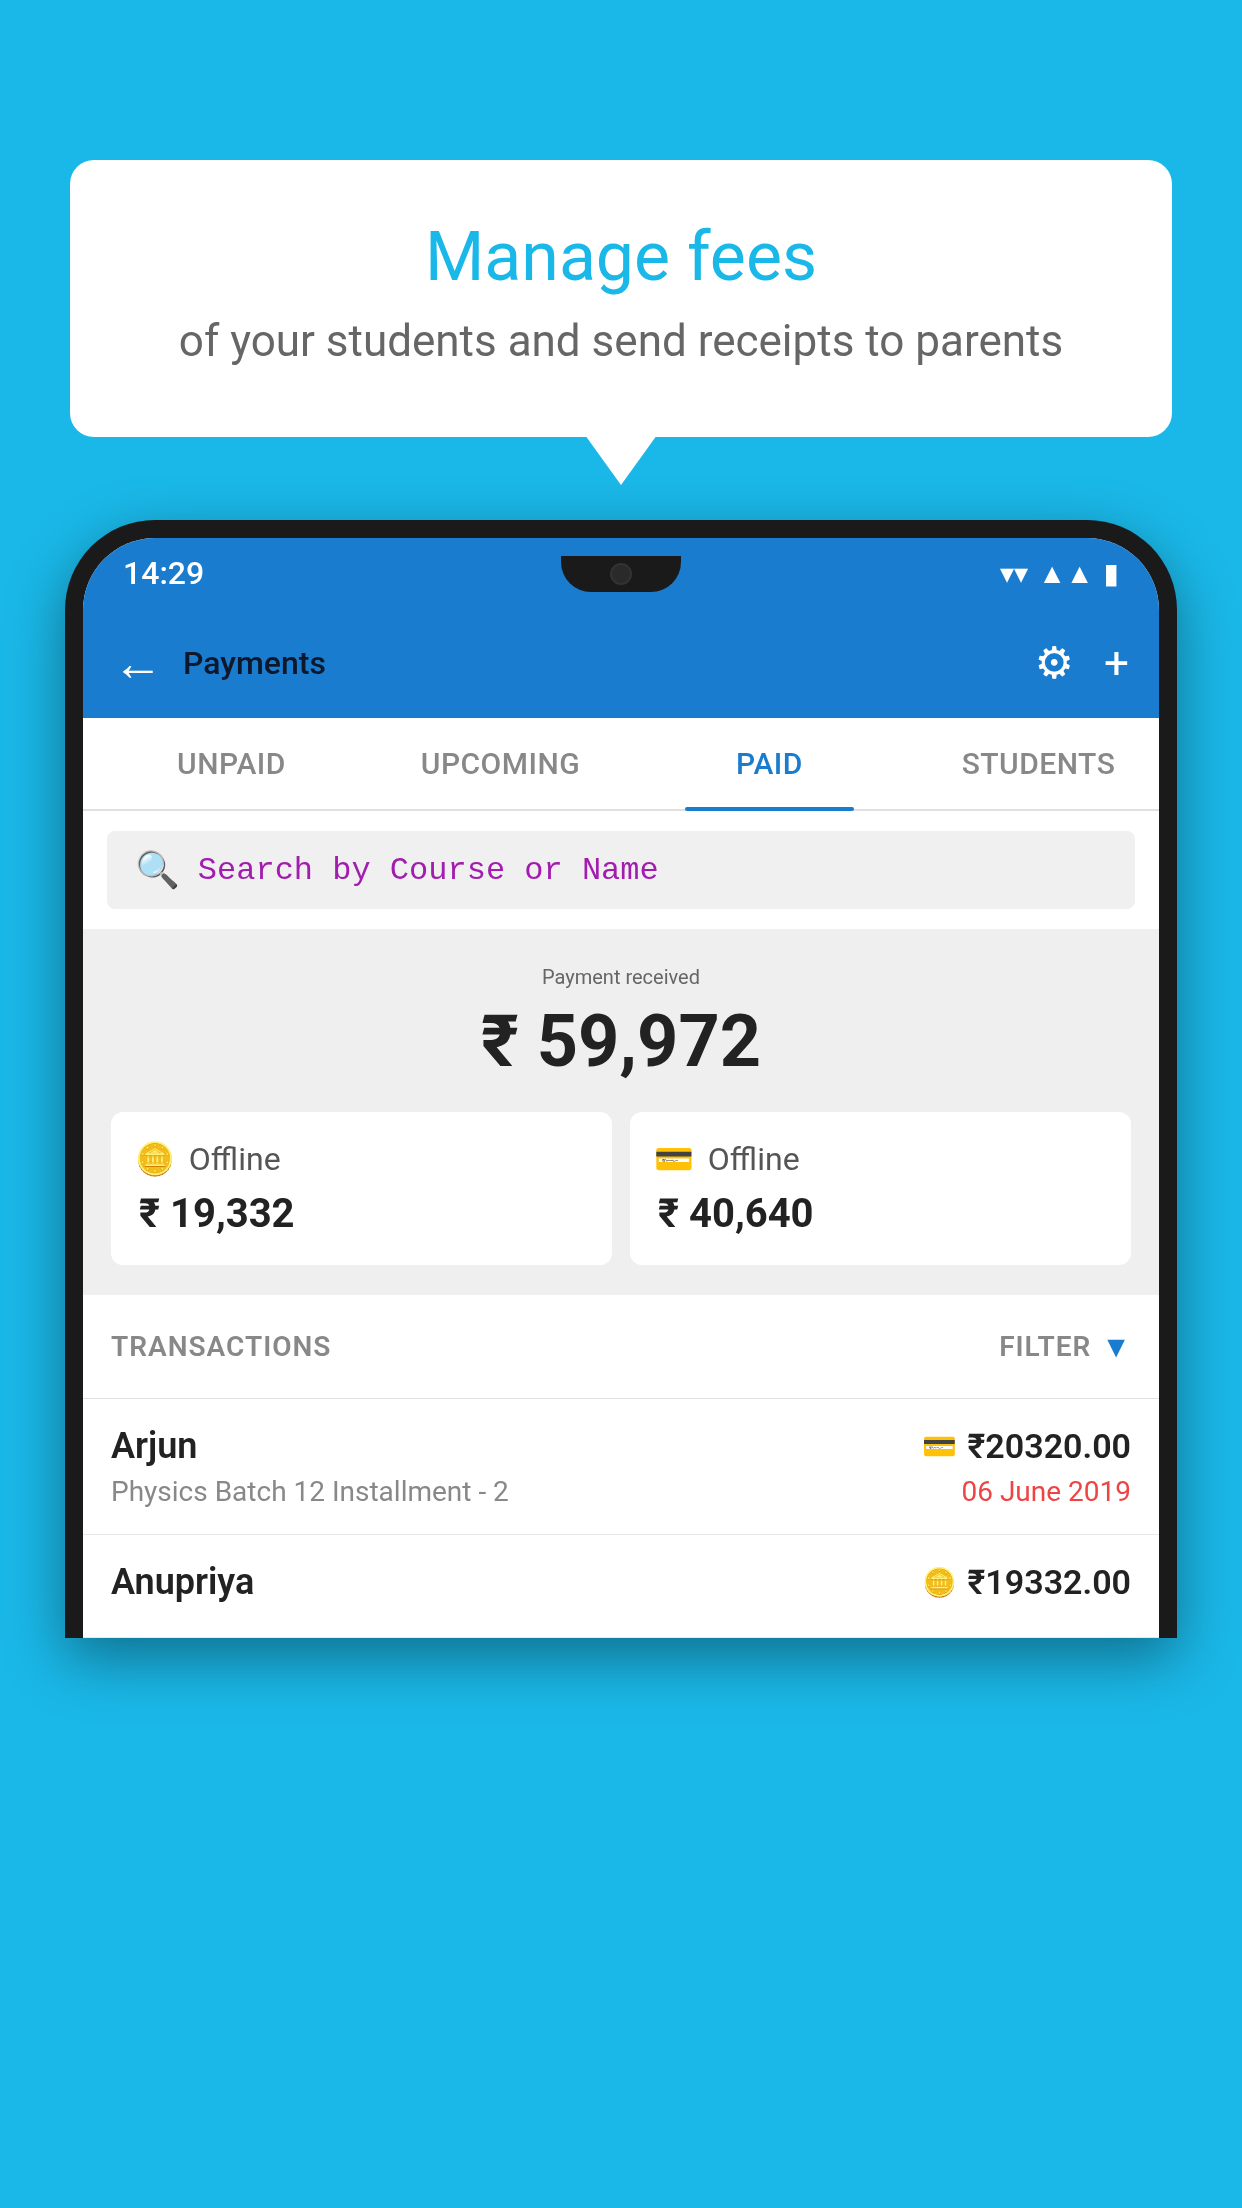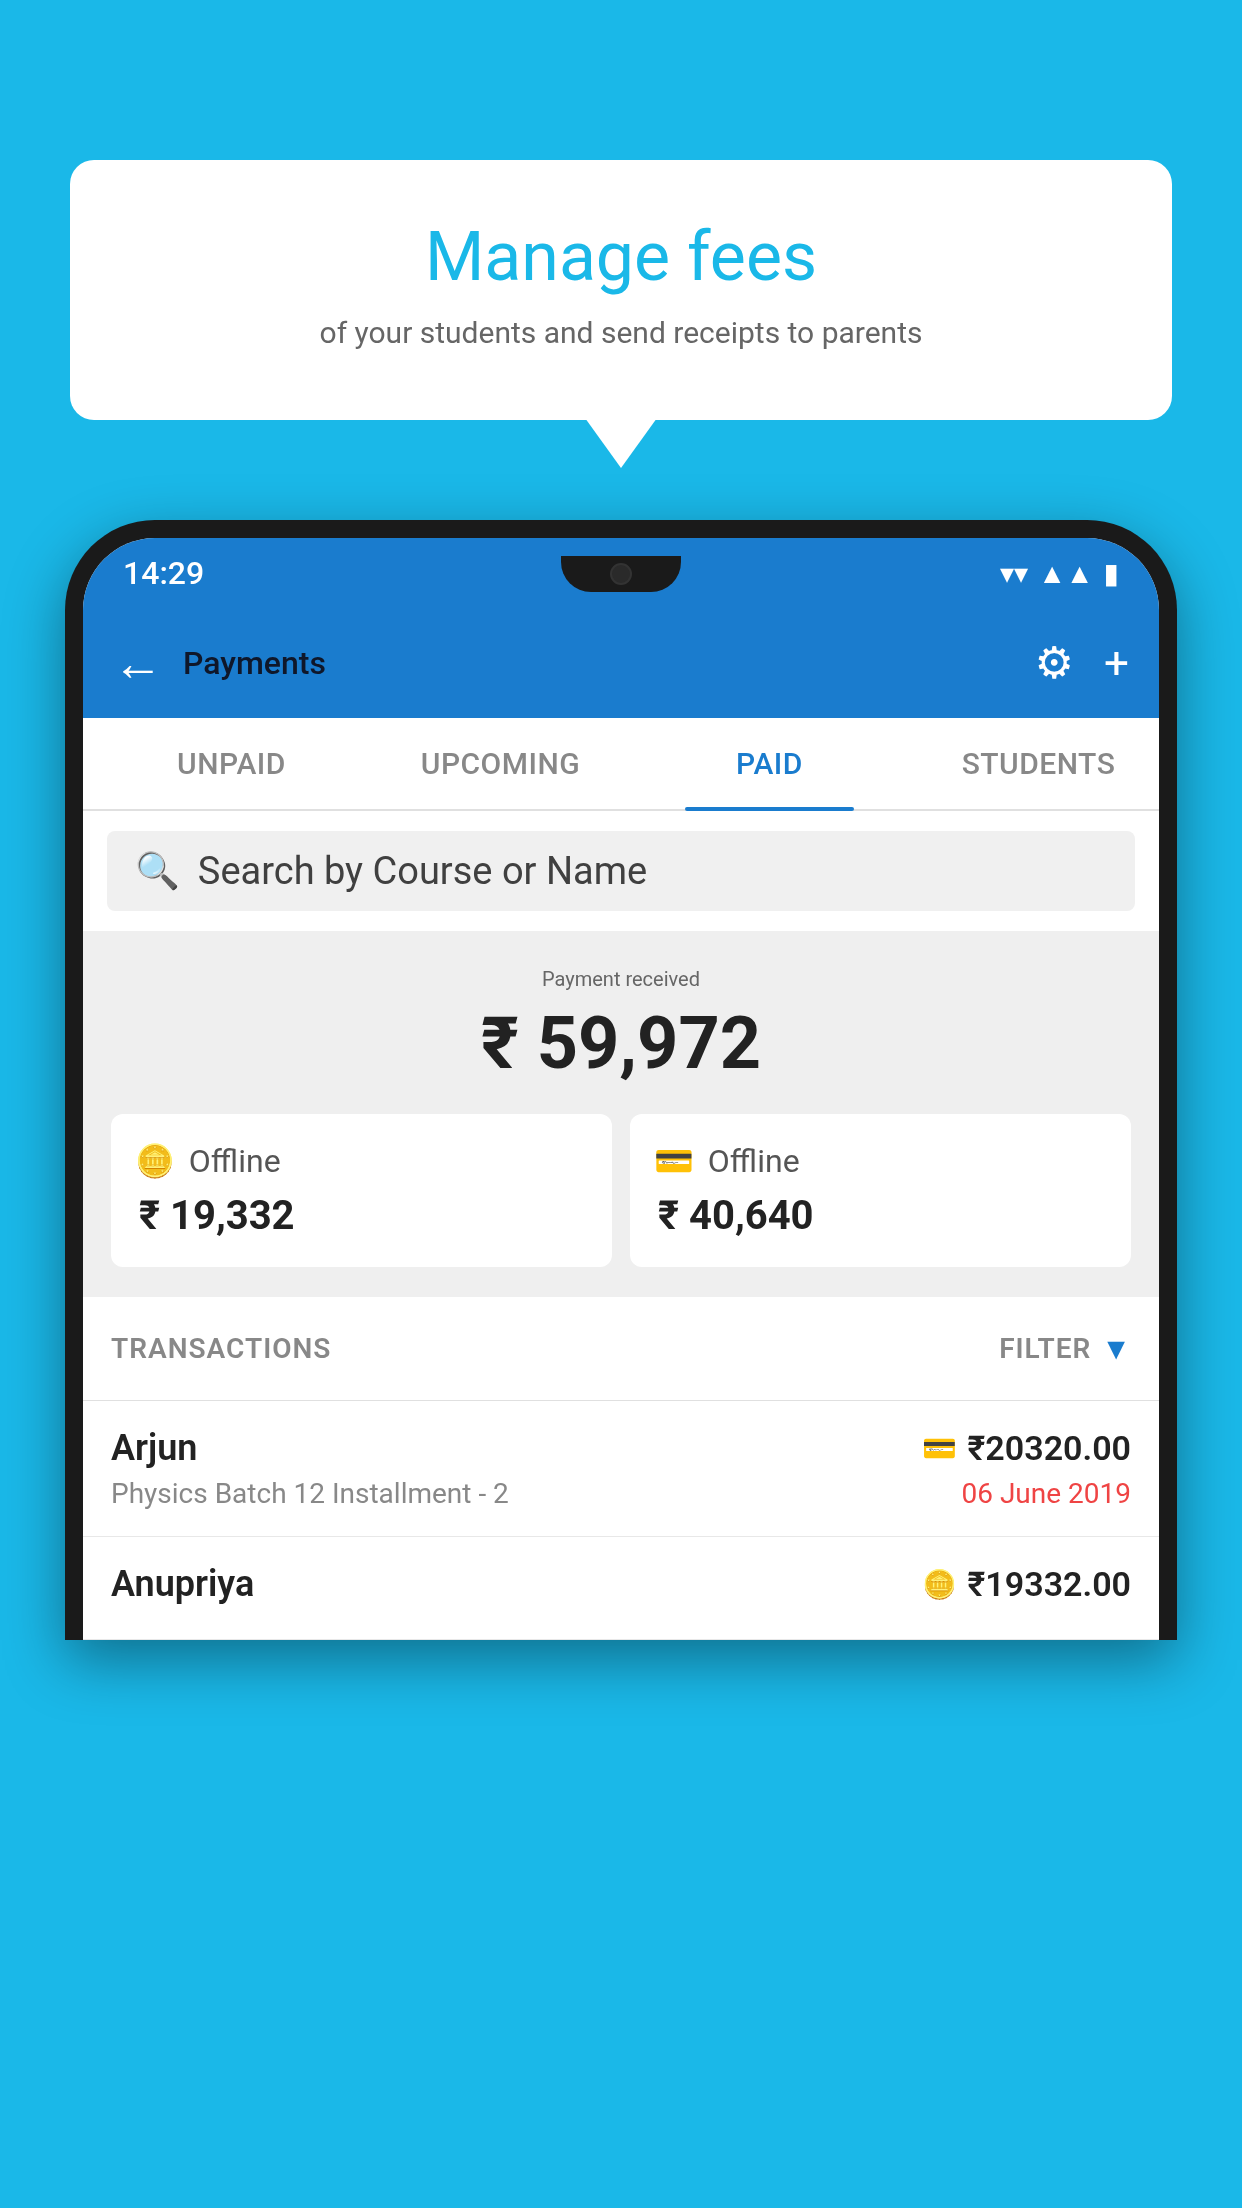--- a/index.html
+++ b/index.html
@@ -37,21 +37,21 @@
       border-top: 50px solid white;
     }
     .bubble-title {
       font-size: 68px;
       color: #1ab8e8;
       font-weight: 400;
       line-height: 1.1;
       margin-bottom: 20px;
     }
     .bubble-subtitle {
-      font-size: 30px;
+      font-size: 44px;
       color: #666;
       font-weight: 400;
     }
 
     
     .phone-wrapper {
       position: absolute;
       top: 520px;
       left: 65px;
       right: 65px;
@@ -191,22 +191,23 @@
       display: flex;
       align-items: center;
       padding: 18px 28px;
       gap: 18px;
     }
     .search-icon {
       color: #888;
       font-size: 36px;
     }
     .search-placeholder {
-      color: #404040;
-      font-size: 38px;
+      color: #a21caf;
+      font-size: 32px;
+      font-family: Liberation Mono, monospace;
     }
 
     
     .payment-received {
       background: #efefef;
       padding: 36px 20px 30px;
       text-align: center;
     }
     .payment-label {
       color: #666;

